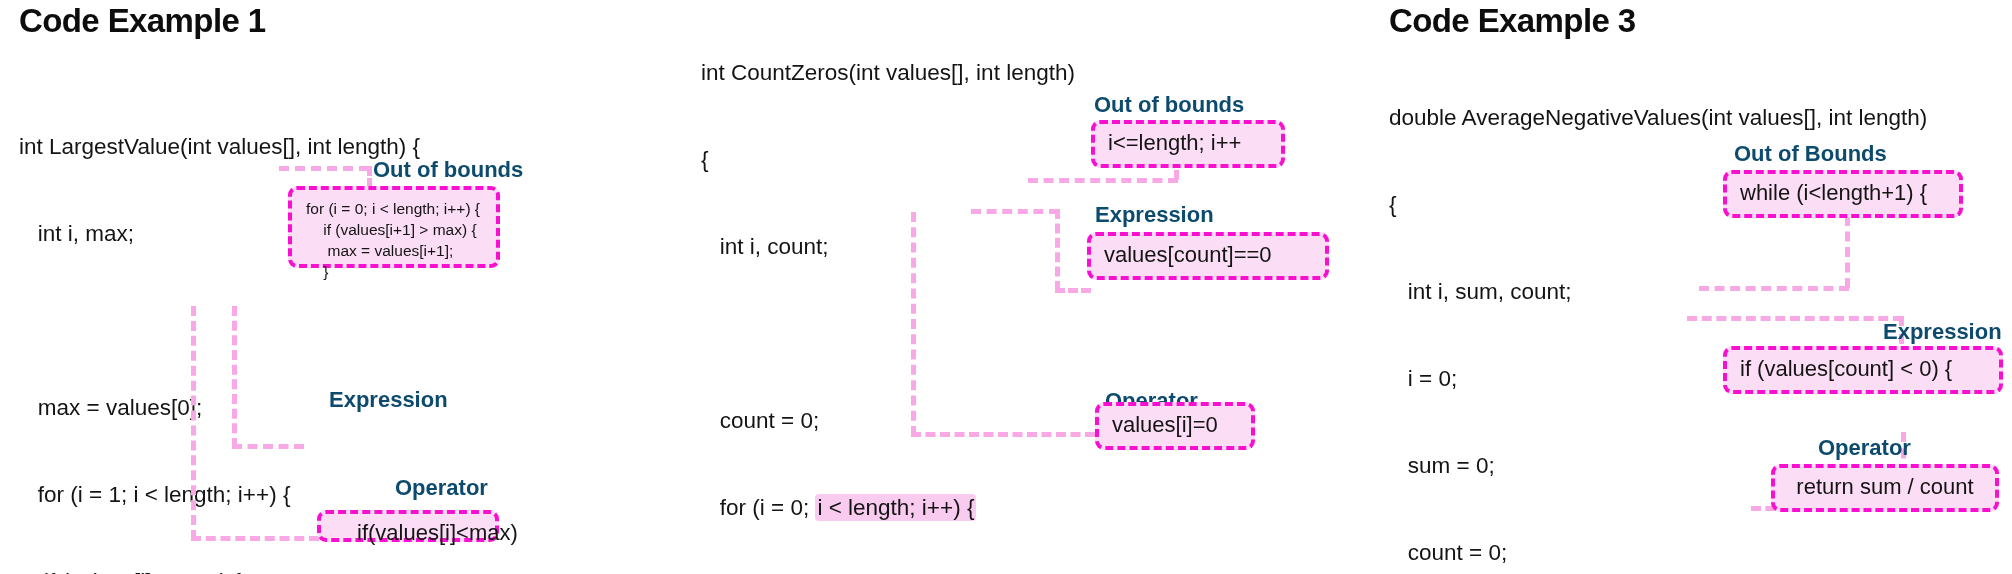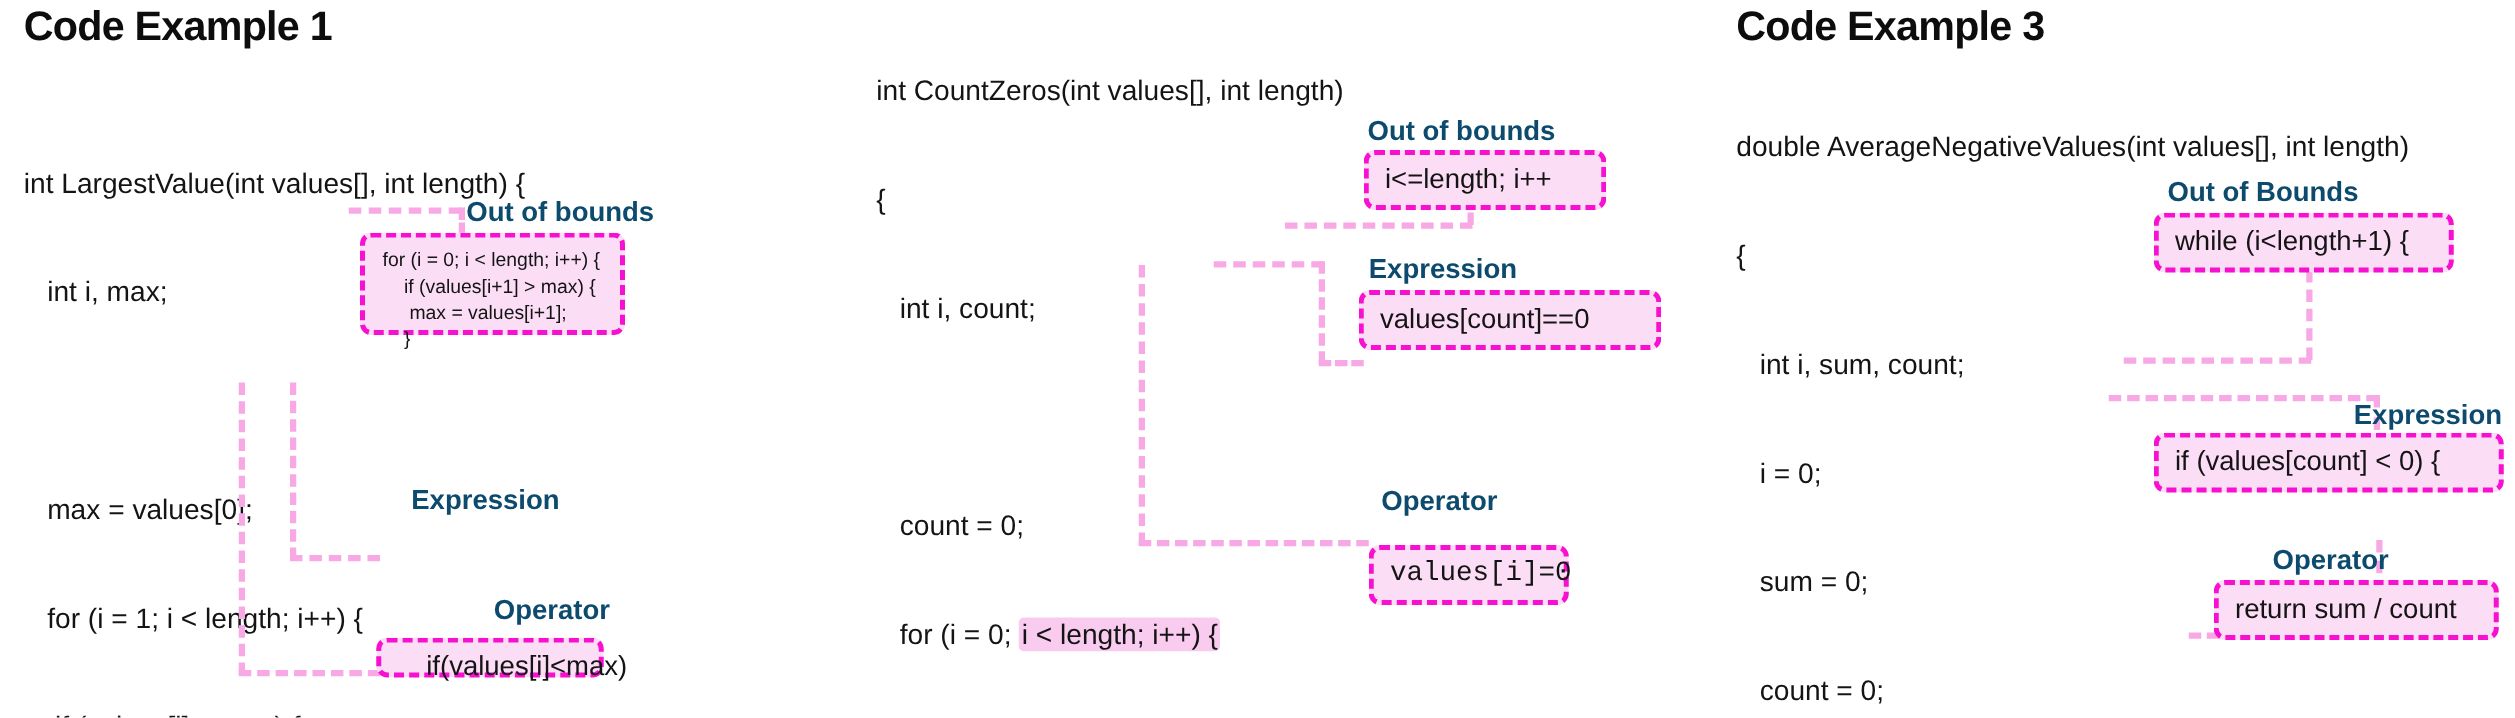--- a/index.html
+++ b/index.html
@@ -145,21 +145,21 @@
 
   <div class="anno-label" style="left:362px; top:159px;">Out of bounds</div>
   <div class="anno-box small" style="left:277px; top:186px; width:212px; height:82px;">for (i = 0; i &lt; length; i++) {
     if (values[i+1] &gt; max) {
      max = values[i+1];
     }</div>
 
   <div class="anno-label" style="left:318px; top:389px;">Expression</div>
 
   <div class="anno-label" style="left:384px; top:477px;">Operator</div>
-  <div class="anno-box" style="left:290px; top:510px; width:182px; height:32px;padding-left:36px;">if(values[i]&lt;max)</div>
+  <div class="anno-box" style="left:306px; top:510px; width:182px; height:32px;padding-left:36px;">if(values[i]&lt;max)</div>
 
   <div class="column" id="col-2">
 
     <div class="code-block">
       <div class="code-line">int CountZeros(int values[], int length)</div>
       <div class="code-line">{</div>
       <div class="code-line">   int i, count;</div>
       <div class="code-line"></div>
       <div class="code-line">   count = 0;</div>
       <div class="code-line"><span>   for (i = 0; </span><span class="hl">i &lt; length; i++) {</span></div>
@@ -183,21 +183,21 @@
   <div class="conn v" style="left:900px; top:212px; height:224px;"></div>
   <div class="conn h" style="left:900px; top:432px; width:184px;"></div>
 
   <div class="anno-label" style="left:1083px; top:94px;">Out of bounds</div>
   <div class="anno-box" style="left:1080px; top:120px; width:194px; height:48px;">i&lt;=length; i++</div>
 
   <div class="anno-label" style="left:1084px; top:204px;">Expression</div>
   <div class="anno-box" style="left:1076px; top:232px; width:242px; height:48px;">values[count]==0</div>
 
   <div class="anno-label" style="left:1094px; top:390px;">Operator</div>
-  <div class="anno-box" style="left:1084px; top:436px; width:160px; height:48px;font-family:Liberation Mono, monospace;">values[i]=0</div>
+  <div class="anno-box" style="left:1084px; top:402px; width:160px; height:48px;">values[i]=0</div>
 
   <div class="column" id="col-3">
     <div class="col-title">Code Example 3</div>
 
     <div class="code-block">
       <div class="code-line">double AverageNegativeValues(int values[], int length)</div>
       <div class="code-line">{</div>
       <div class="code-line">   int i, sum, count;</div>
       <div class="code-line">   i = 0;</div>
       <div class="code-line">   sum = 0;</div>
@@ -225,15 +225,15 @@
   <div class="conn h" style="left:1740px; top:506px; width:154px;"></div>
   <div class="conn v" style="left:1890px; top:432px; height:76px;"></div>
 
   <div class="anno-label" style="left:1723px; top:143px;">Out of Bounds</div>
   <div class="anno-box" style="left:1712px; top:170px; width:240px; height:48px;">while (i&lt;length+1) {</div>
 
   <div class="anno-label" style="left:1872px; top:321px;">Expression</div>
   <div class="anno-box" style="left:1712px; top:346px; width:280px; height:48px;">if (values[count] &lt; 0) {</div>
 
   <div class="anno-label" style="left:1807px; top:437px;">Operator</div>
-  <div class="anno-box" style="left:1760px; top:464px; width:228px; height:48px;">return sum / count</div>
+  <div class="anno-box" style="left:1760px; top:464px; width:228px; height:48px;text-align:center;">return sum / count</div>
 
 </div>
 
 </body></html>

